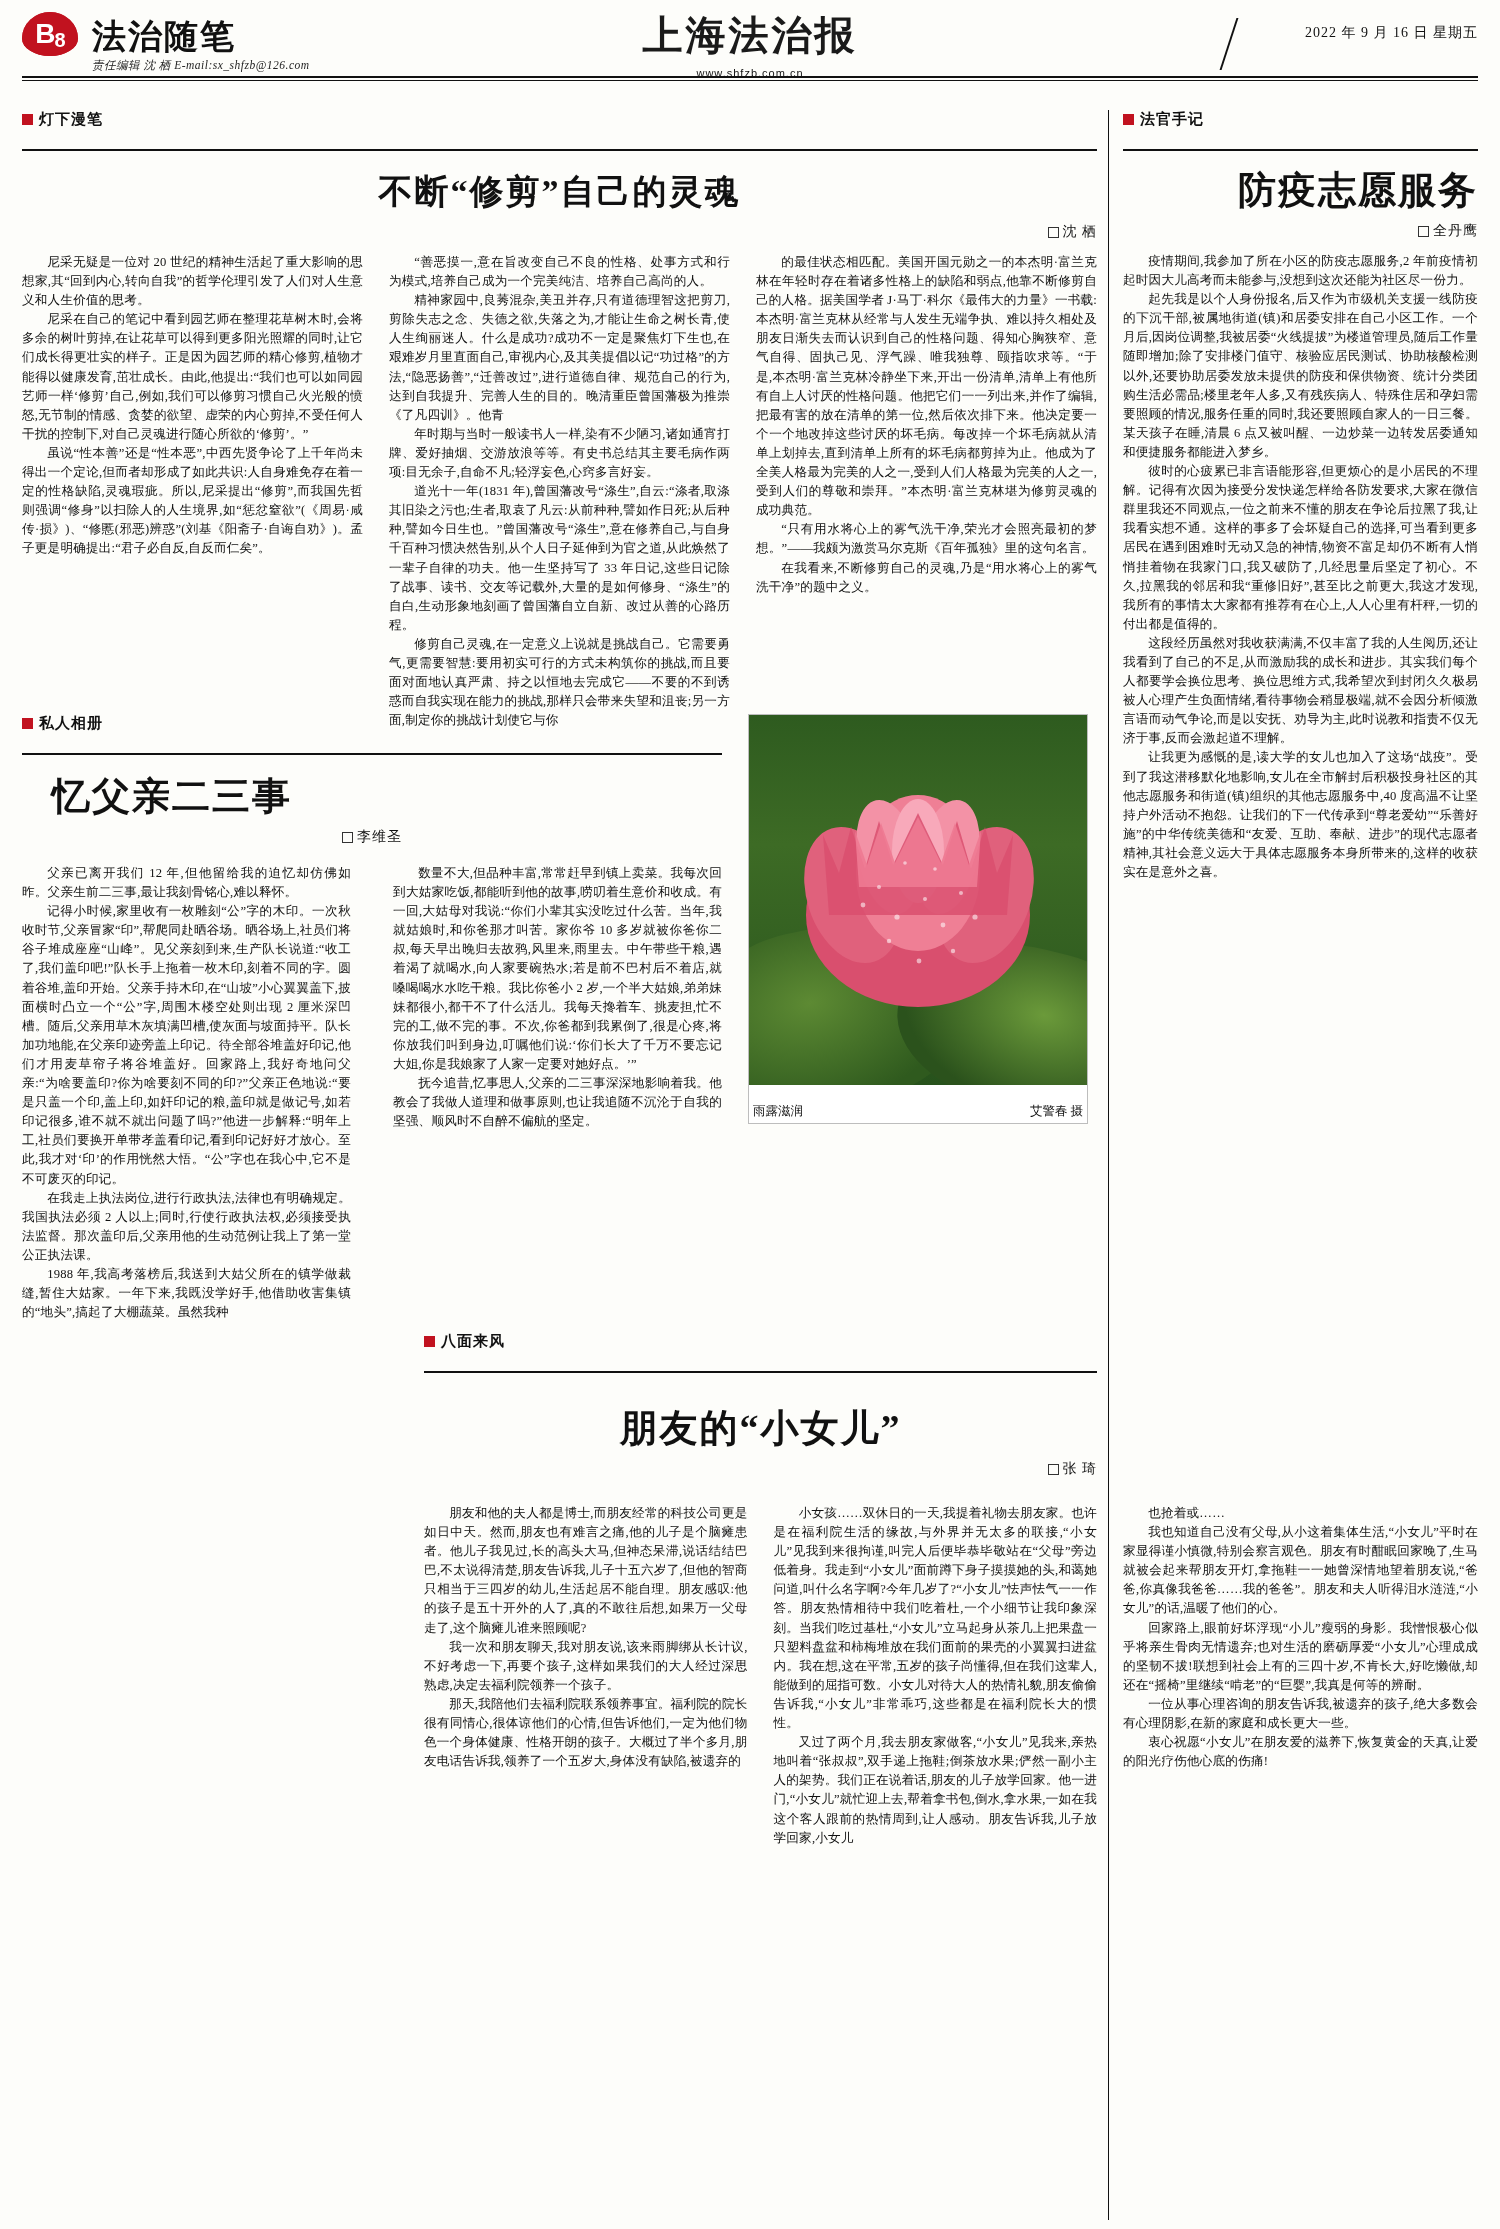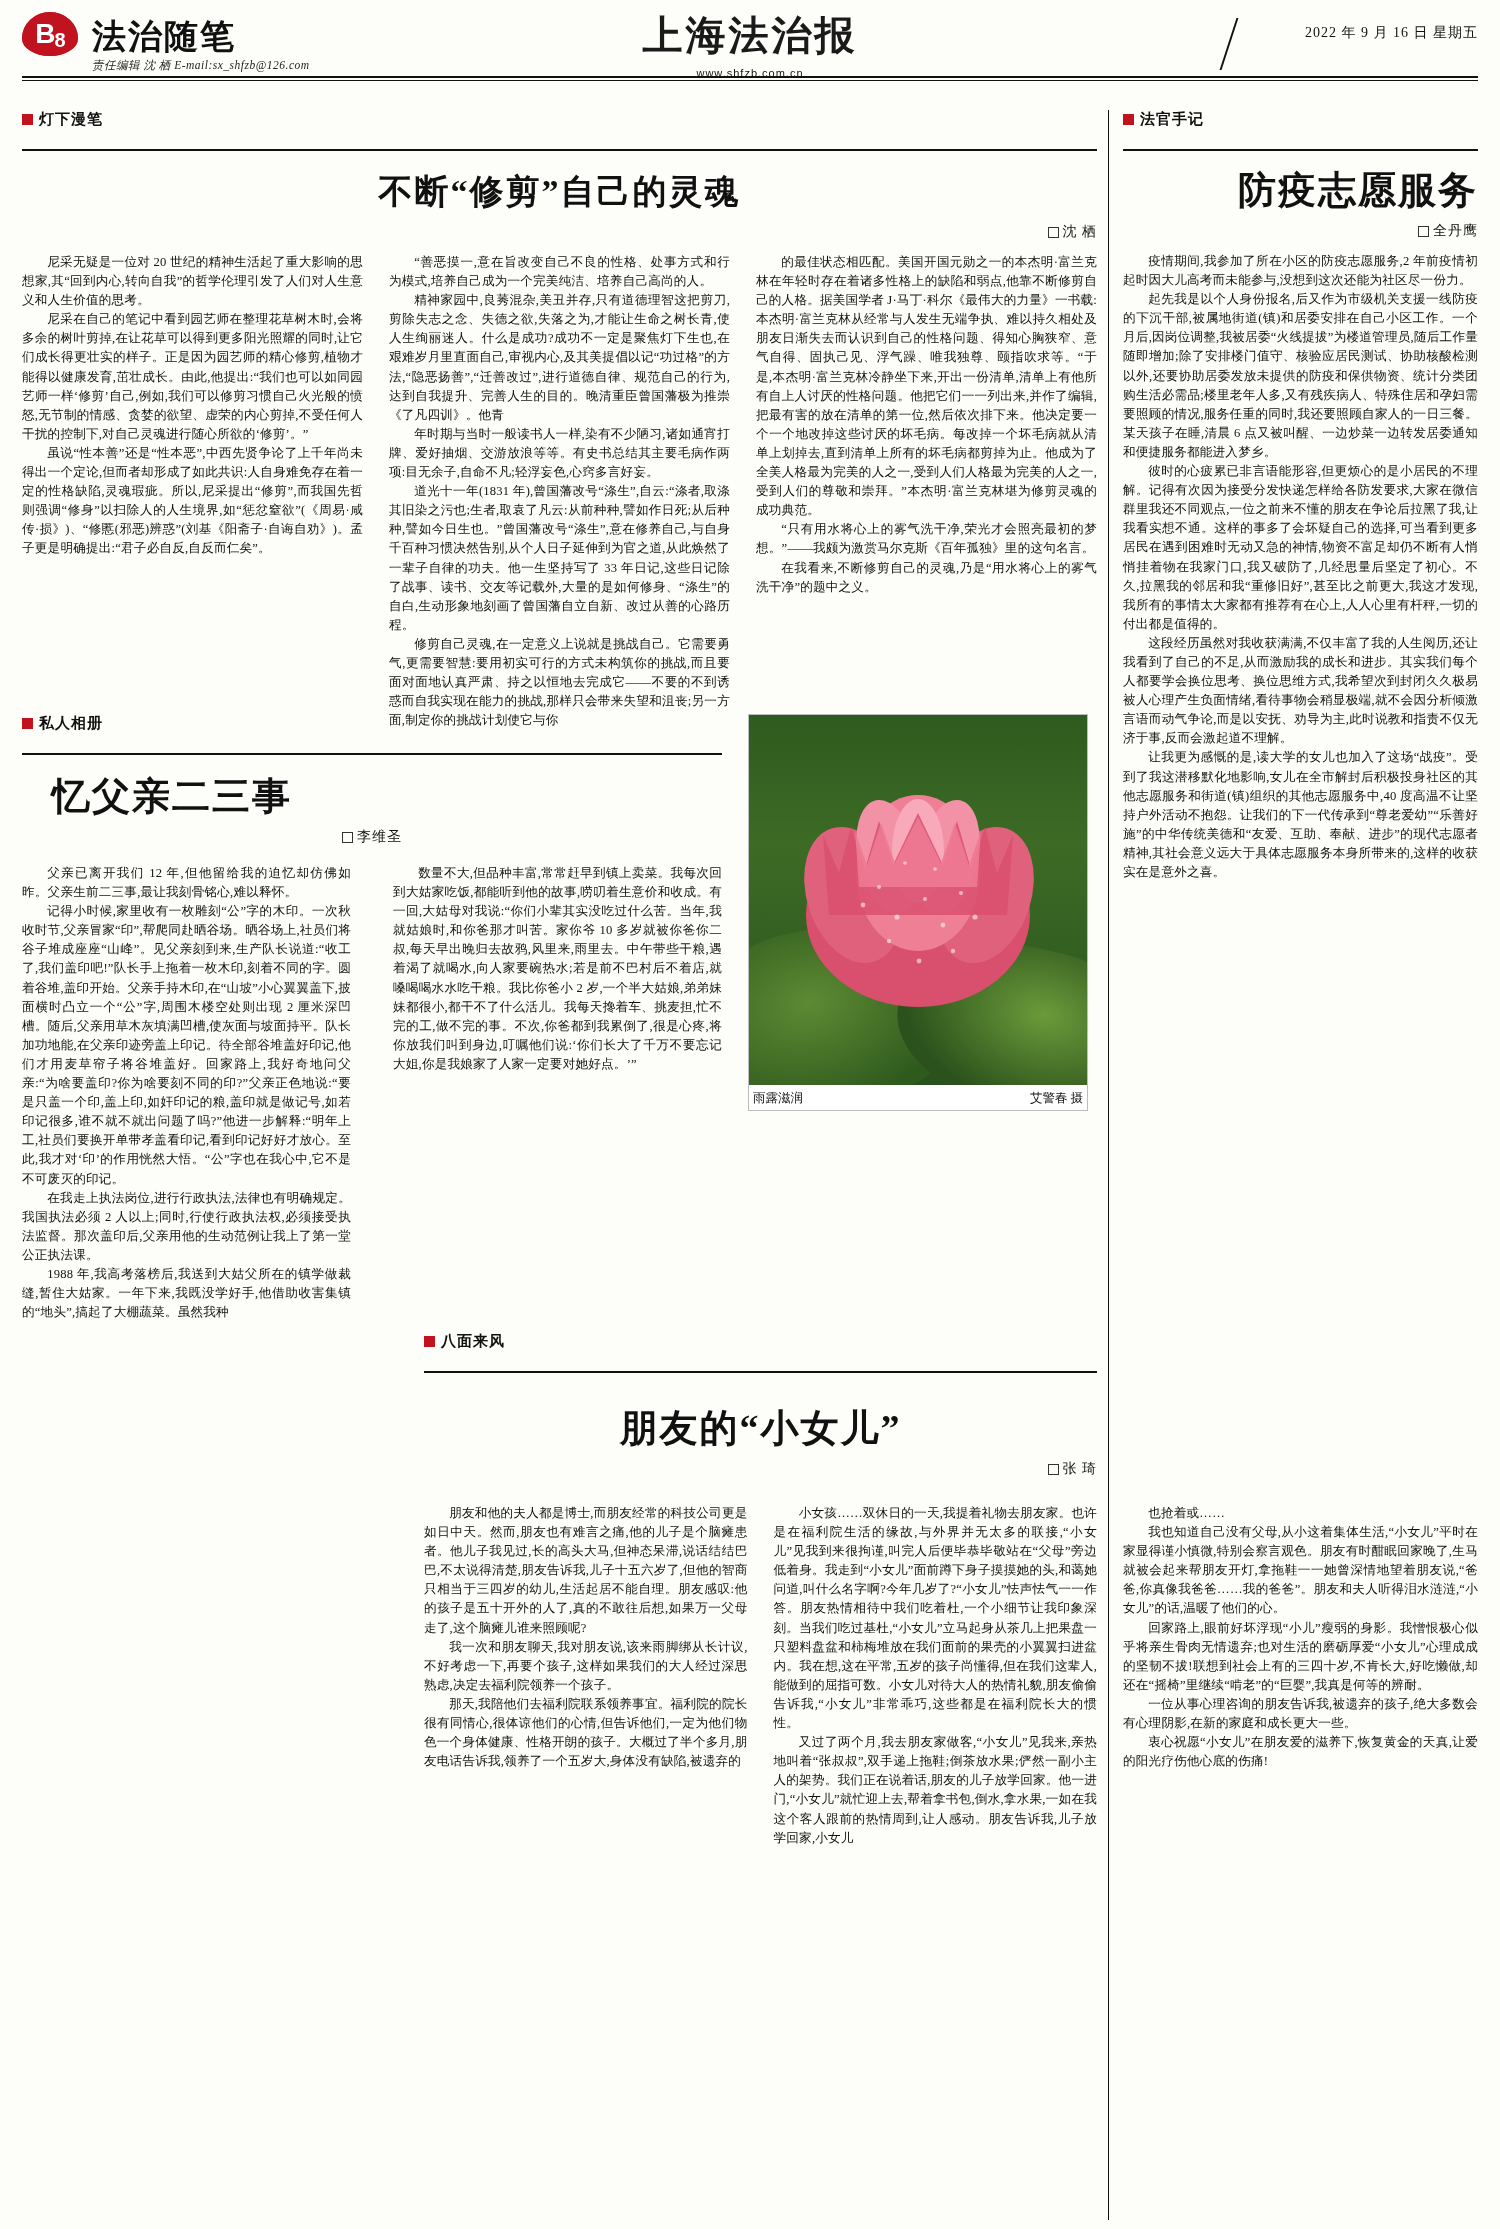--- a/index.html
+++ b/index.html
@@ -107,21 +107,21 @@
     background:linear-gradient(180deg,#2e5b1f 0%,#3d6b25 35%,#27521c 100%);
   }
   .photo .leafA{position:absolute;width:260px;height:180px;background:radial-gradient(ellipse at 40% 40%,#5d8a33 0%,#2f5a1e 70%);left:-40px;top:210px;transform:rotate(-12deg);border-radius:40% 60% 50% 50%;}
   .photo .leafB{position:absolute;width:240px;height:160px;background:radial-gradient(ellipse at 60% 40%,#6b9a3a 0%,#2b521c 70%);right:-50px;top:230px;transform:rotate(14deg);border-radius:60% 40% 50% 50%;}
   .photo .flower{
     position:absolute;left:50%;top:50%;transform:translate(-50%,-54%);
     width:250px;height:250px;
   }
   .cap-row{
     display:flex;justify-content:space-between;align-items:center;
-    font-size:12.5px;padding:5px 4px 3px 4px;
+    font-size:12.5px;padding:18px 4px 3px 4px;
   }
   .photo-frame{border:1px solid #bdbdbd;padding:0;}
 </style>
 </head>
 <body>
 
 <div class="page">
 
   <div class="masthead">
     <div class="page-badge">
@@ -201,20 +201,21 @@
         <div class="byline" style="text-align:center;"><span class="box"></span><span>李维圣</span></div>
         <div class="two-col" style="margin-top:18px;gap:42px;">
           <div class="col">
             <p>父亲已离开我们 12 年,但他留给我的迫忆却仿佛如昨。父亲生前二三事,最让我刻骨铭心,难以释怀。</p>
             <p>记得小时候,家里收有一枚雕刻“公”字的木印。一次秋收时节,父亲冒家“印”,帮爬同赴晒谷场。晒谷场上,社员们将谷子堆成座座“山峰”。见父亲刻到来,生产队长说道:“收工了,我们盖印吧!”队长手上拖着一枚木印,刻着不同的字。圆着谷堆,盖印开始。父亲手持木印,在“山坡”小心翼翼盖下,披面横时凸立一个“公”字,周围木楼空处则出现 2 厘米深凹槽。随后,父亲用草木灰填满凹槽,使灰面与坡面持平。队长加功地能,在父亲印迹旁盖上印记。待全部谷堆盖好印记,他们才用麦草帘子将谷堆盖好。回家路上,我好奇地问父亲:“为啥要盖印?你为啥要刻不同的印?”父亲正色地说:“要是只盖一个印,盖上印,如奸印记的粮,盖印就是做记号,如若印记很多,谁不就不就出问题了吗?”他进一步解释:“明年上工,社员们要换开单带孝盖看印记,看到印记好好才放心。至此,我才对‘印’的作用恍然大悟。“公”字也在我心中,它不是不可废灭的印记。</p>
             <p>在我走上执法岗位,进行行政执法,法律也有明确规定。我国执法必须 2 人以上;同时,行使行政执法权,必须接受执法监督。那次盖印后,父亲用他的生动范例让我上了第一堂公正执法课。</p>
             <p>1988 年,我高考落榜后,我送到大姑父所在的镇学做裁缝,暂住大姑家。一年下来,我既没学好手,他借助收害集镇的“地头”,搞起了大棚蔬菜。虽然我种</p>
           </div>
           <div class="col">
             <p>数量不大,但品种丰富,常常赶早到镇上卖菜。我每次回到大姑家吃饭,都能听到他的故事,唠叨着生意价和收成。有一回,大姑母对我说:“你们小辈其实没吃过什么苦。当年,我就姑娘时,和你爸那才叫苦。家你爷 10 多岁就被你爸你二叔,每天早出晚归去故鸦,风里来,雨里去。中午带些干粮,遇着渴了就喝水,向人家要碗热水;若是前不巴村后不着店,就嗓喝喝水水吃干粮。我比你爸小 2 岁,一个半大姑娘,弟弟妹妹都很小,都干不了什么活儿。我每天搀着车、挑麦担,忙不完的工,做不完的事。不次,你爸都到我累倒了,很是心疼,将你放我们叫到身边,叮嘱他们说:‘你们长大了千万不要忘记大姐,你是我娘家了人家一定要对她好点。’”</p>
+            <p>抚今追昔,忆事思人,父亲的二三事深深地影响着我。他教会了我做人道理和做事原则,也让我追随不沉沦于自我的坚强、顺风时不自醉不偏航的坚定。</p>
           </div>
         </div>
       </div>
 
       <div style="width:349px;">
         <div class="photo-box photo-frame">
           <div class="photo">
             <div class="leafA"></div>
             <div class="leafB"></div>
             <svg class="flower" viewBox="0 0 250 250">

